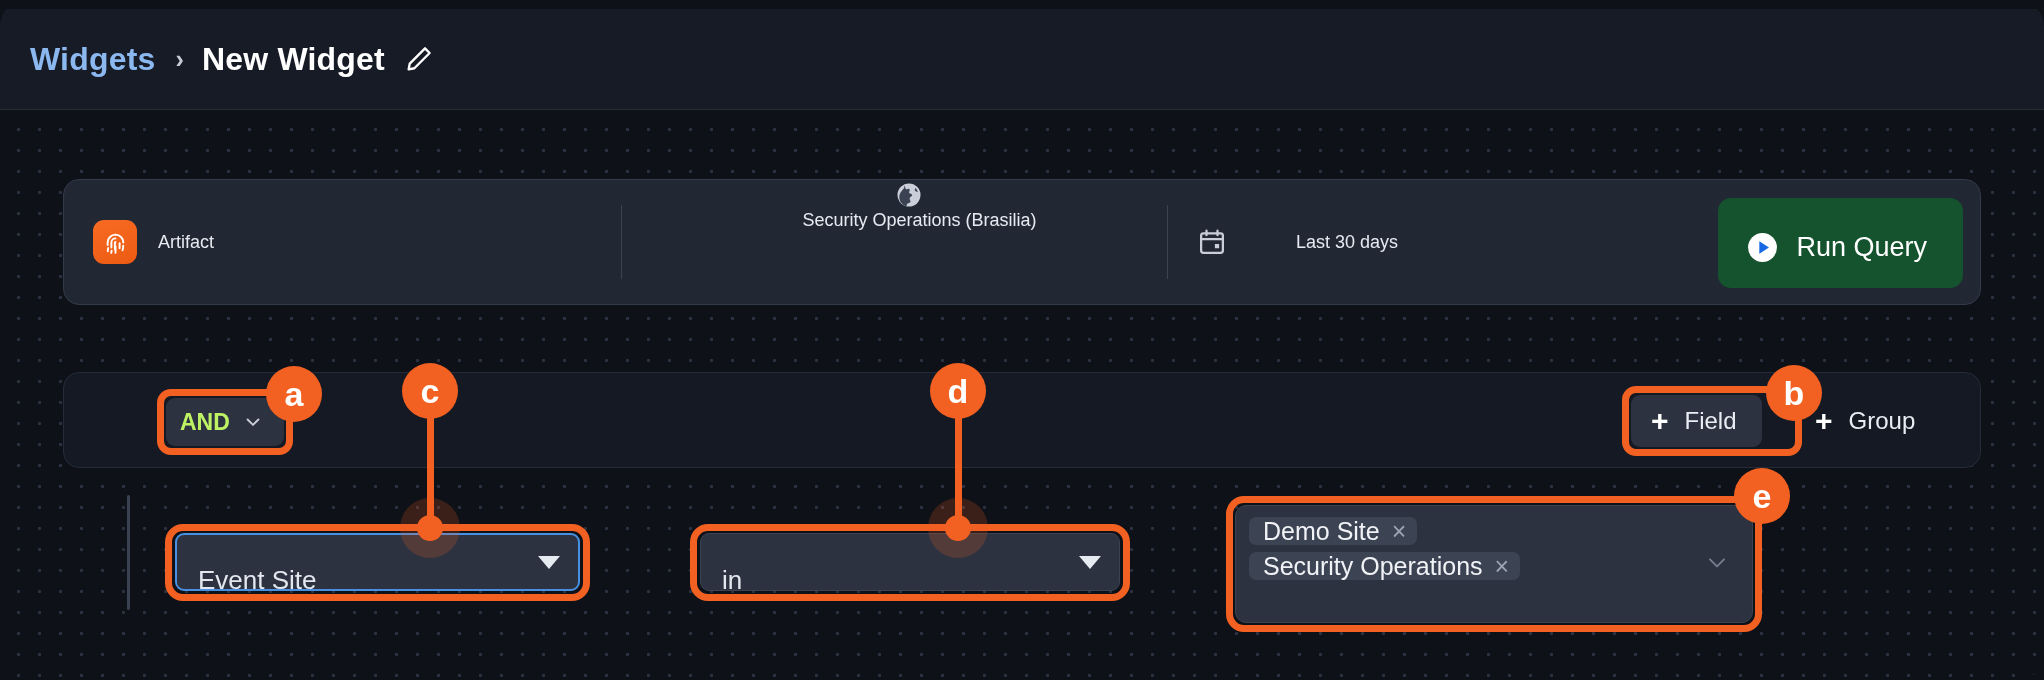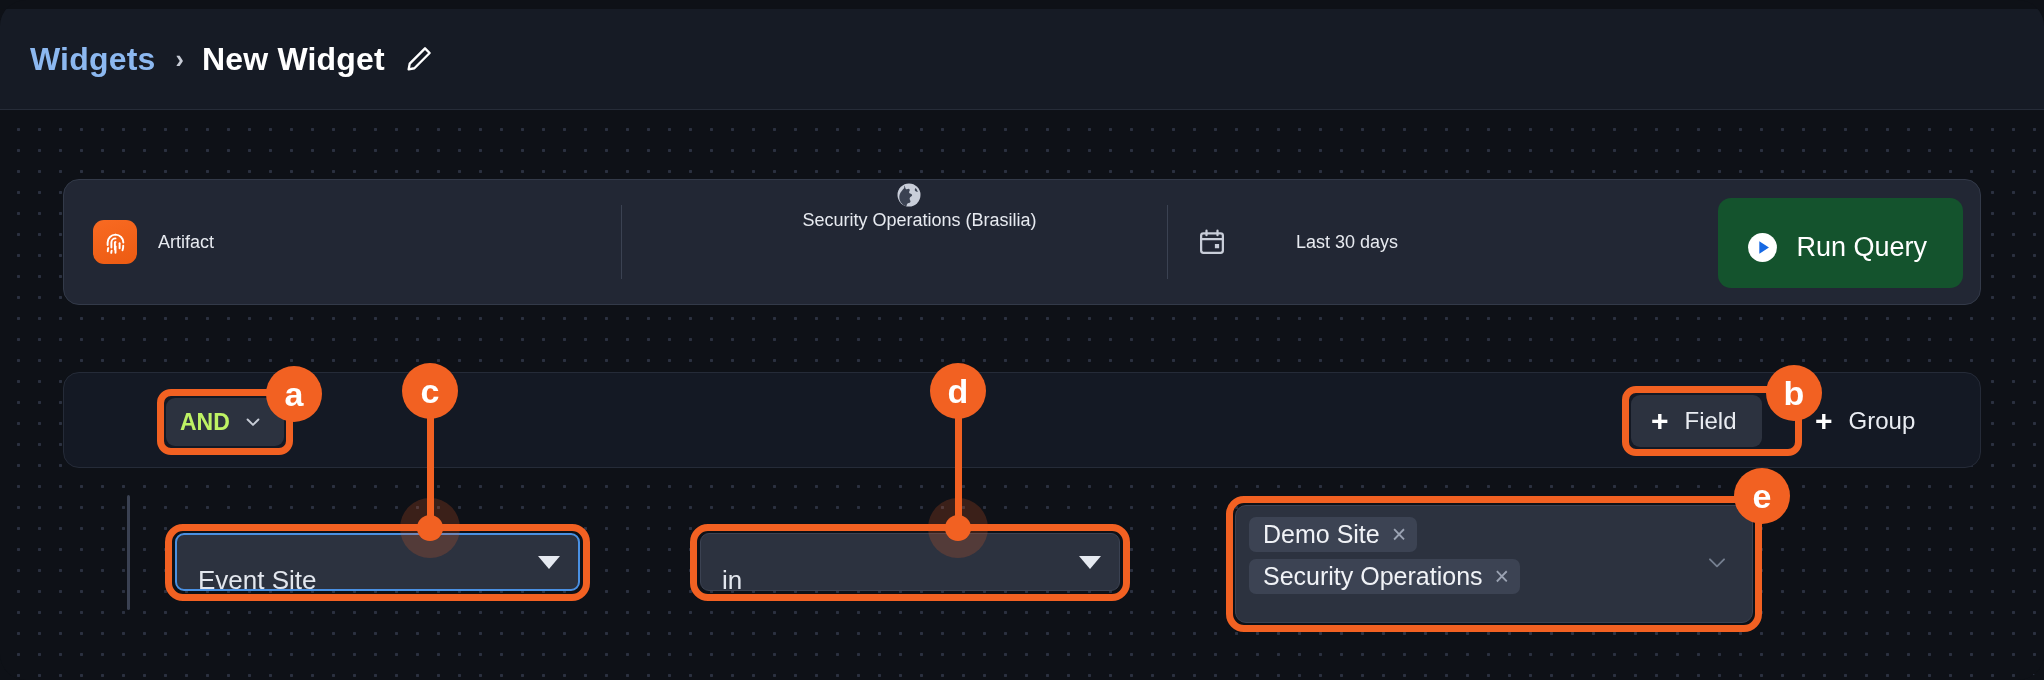--- a/index.html
+++ b/index.html
@@ -252,21 +252,21 @@
     padding: 11px 12px 11px 13px;
     display: flex;
     flex-direction: column;
     gap: 7px;
     cursor: pointer;
   }
   .tag {
     display: inline-flex;
     align-items: center;
     align-self: flex-start;
-    height: 35px;
+    height: 28px;
     background: #3c4353;
     border-radius: 7px;
     padding: 0 11px 0 14px;
     gap: 12px;
   }
   .tag-text {
     color: #f0f2f6;
     font-size: 25px;
     white-space: nowrap;
   }

